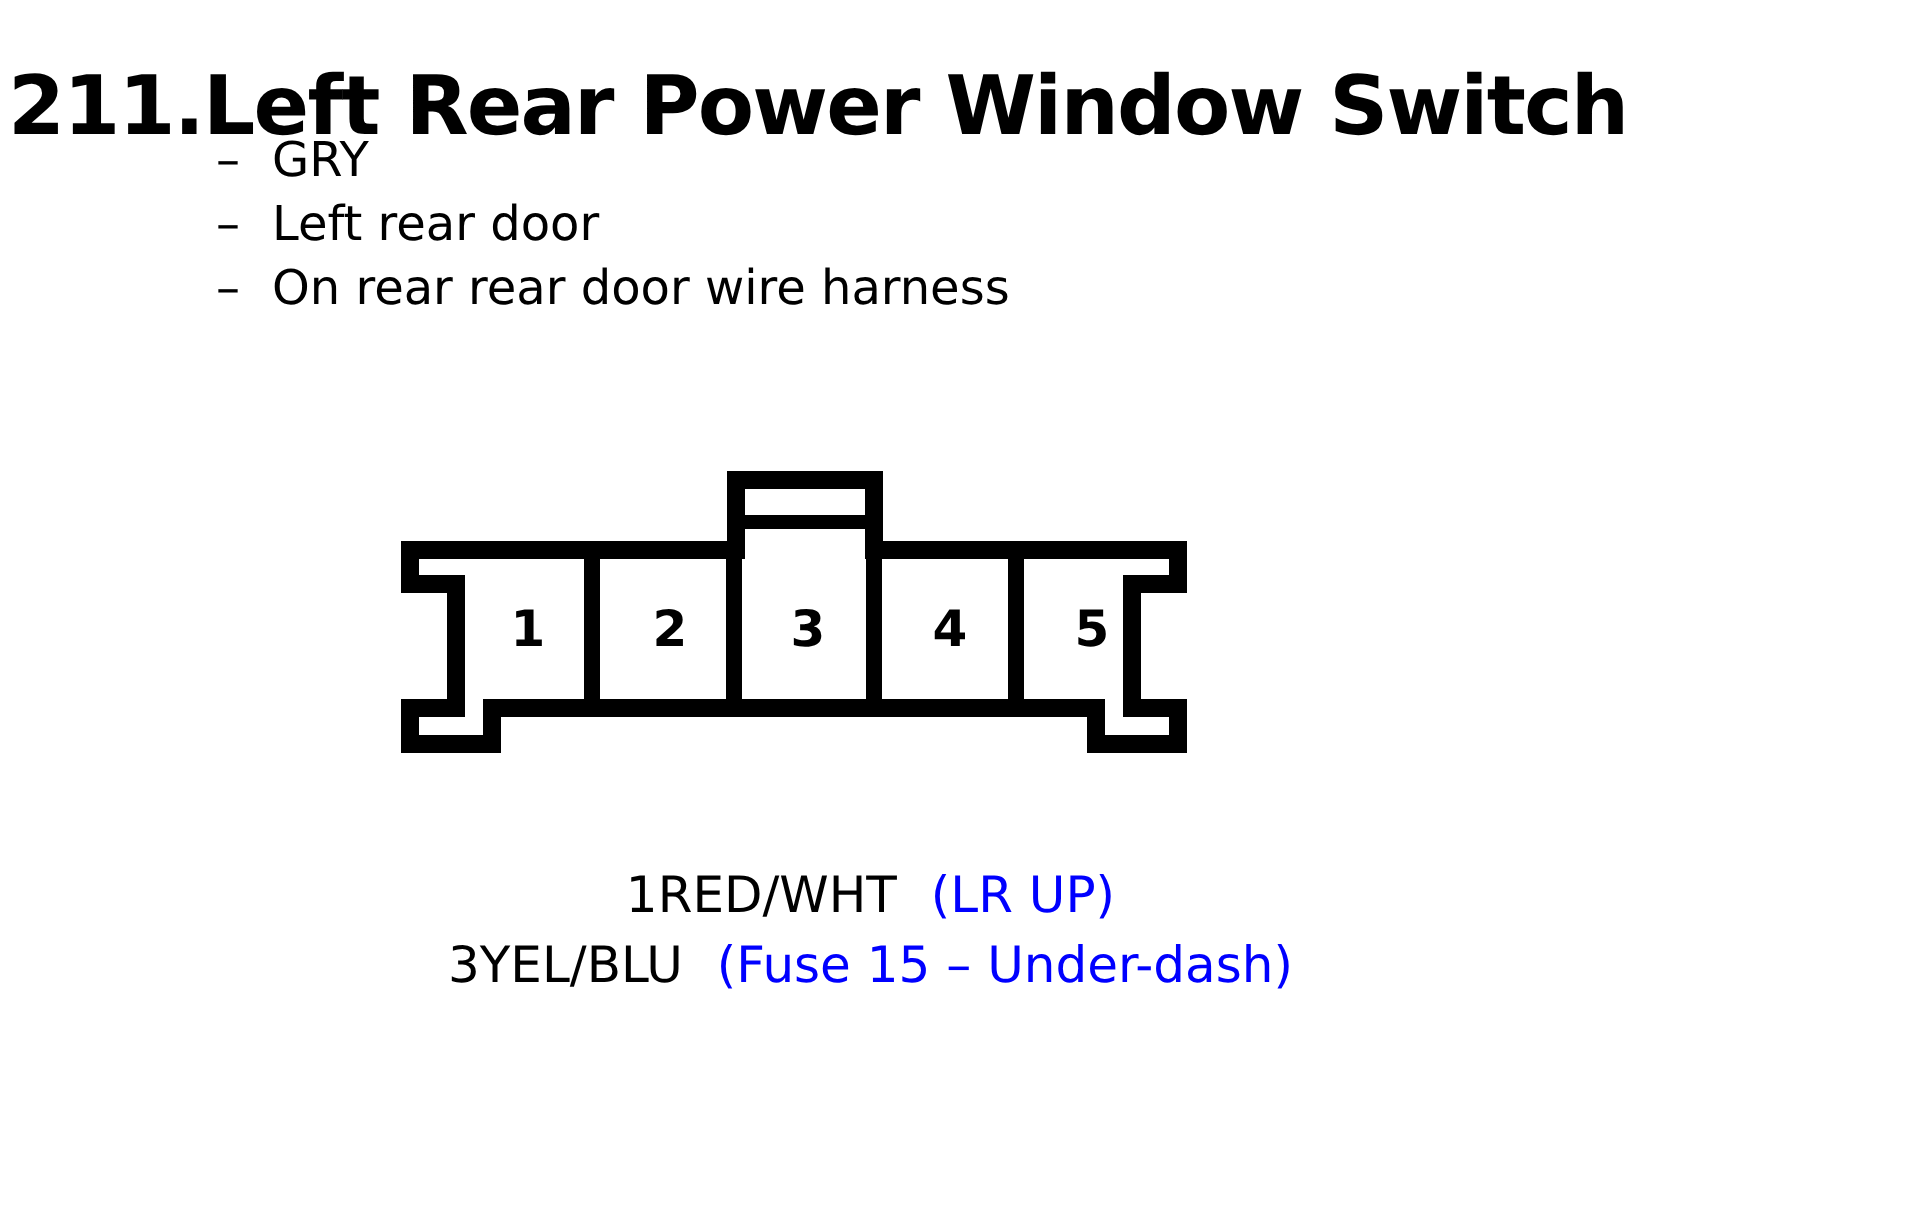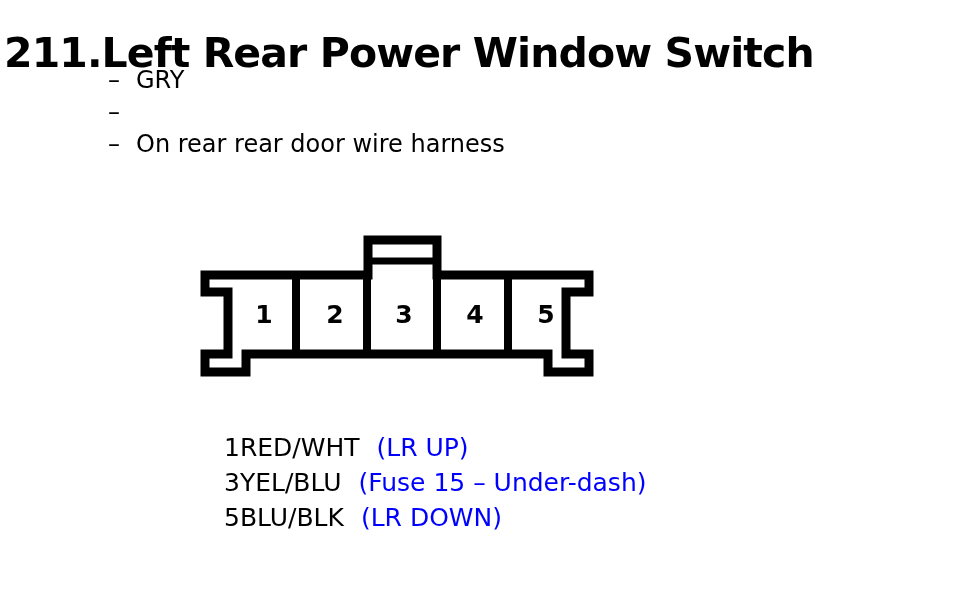--- a/index.html
+++ b/index.html
@@ -59,20 +59,21 @@
   .pin-number-text {
     font-family: "DejaVu Sans", sans-serif;
     font-weight: bold;
     font-size: 25px;
   }
 
   #pin-assignment-list {
     position: absolute;
     left: 224px;
     top: 430px;
+    text-align: center;
   }
   .pin-assignment-row {
     font-size: 25px;
     line-height: 35px;
     white-space: nowrap;
   }
   .wire-code {
     color: #000000;
   }
   .circuit-note {
@@ -84,20 +85,21 @@
 
 <h1 id="page-title">211.Left Rear Power Window Switch</h1>
 
 <ul id="attribute-list">
   <li>
     <span class="bullet-dash">–</span>
     <span>GRY</span>
   </li>
   <li>
     <span class="bullet-dash">–</span>
+    <span>Left rear door</span>
   </li>
   <li>
     <span class="bullet-dash">–</span>
     <span>On rear rear door wire harness</span>
   </li>
 </ul>
 
 <div id="connector-diagram">
   <svg width="420" height="150" viewBox="0 0 420 150" xmlns="http://www.w3.org/2000/svg">
 
@@ -140,17 +142,13 @@
 
 <div id="pin-assignment-list">
   <div class="pin-assignment-row">
     <span class="wire-code">1RED/WHT</span>
     <span class="circuit-note" style="color: rgb(0, 0, 255);">(LR UP)</span>
   </div>
   <div class="pin-assignment-row">
     <span class="wire-code">3YEL/BLU</span>
     <span class="circuit-note" style="color: rgb(0, 0, 255); margin-top: 12px;">(Fuse 15 – Under-dash)</span>
   </div>
-  <div class="pin-assignment-row">
-    <span class="wire-code">5BLU/BLK</span>
-    <span class="circuit-note" style="color: rgb(0, 0, 255);">(LR DOWN)</span>
-  </div>
 </div>
 
 </body></html>

